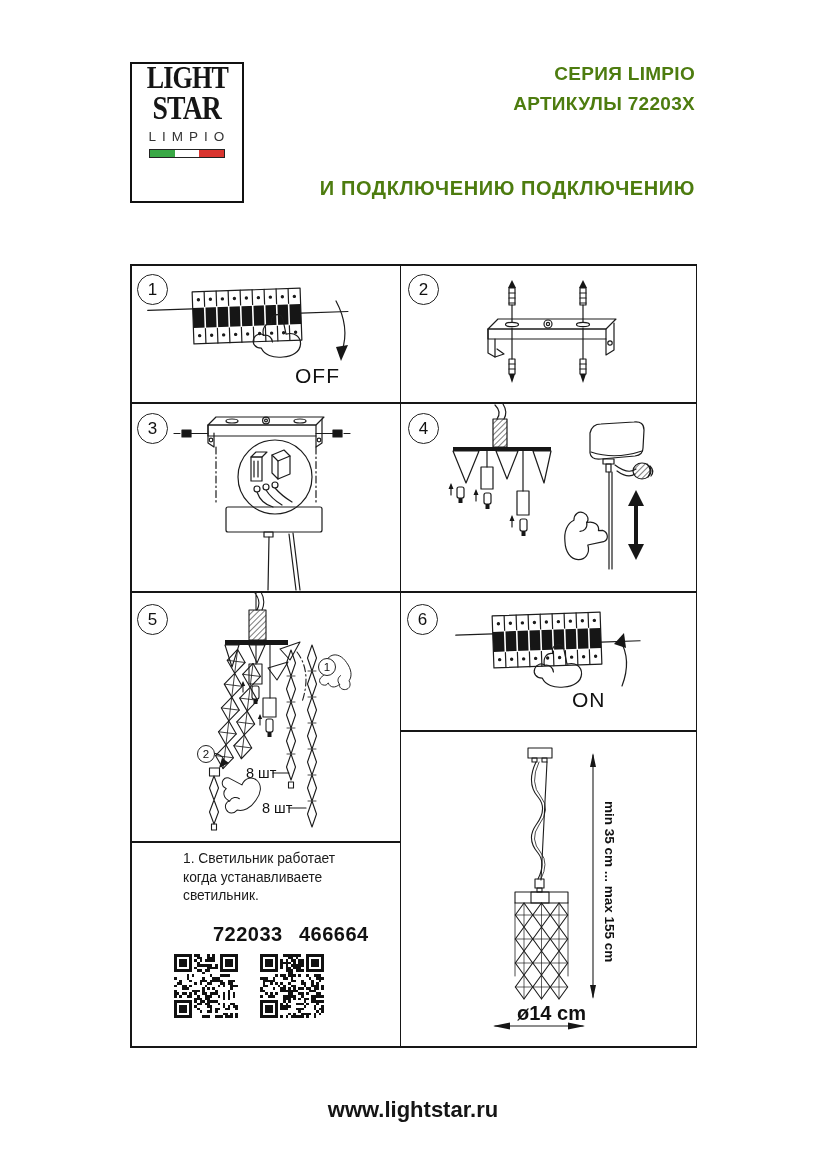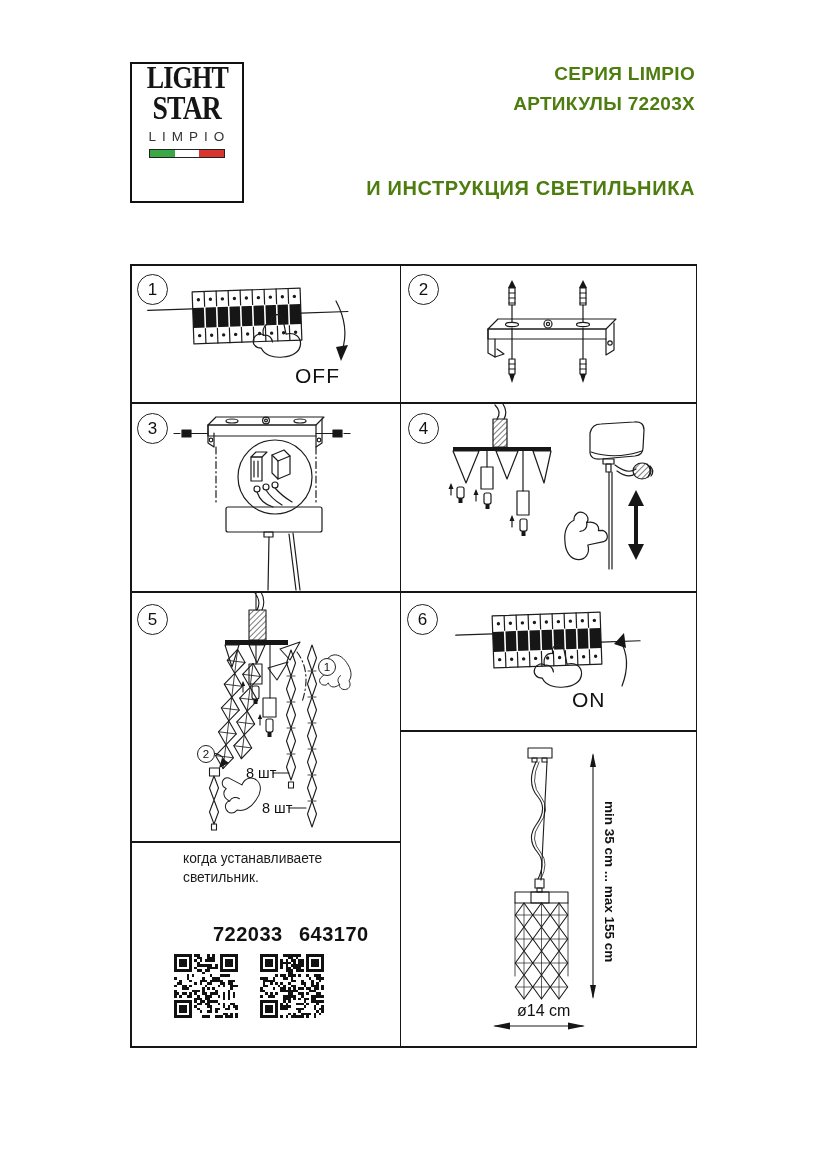--- a/index.html
+++ b/index.html
@@ -40,21 +40,21 @@
     <div class="logo-group">LIMPIO</div>
     <div class="flag">
       <span style="background: rgb(57, 168, 69);"></span>
       <span style="background: rgb(255, 255, 255);"></span>
       <span style="background: rgb(217, 53, 47);"></span>
     </div>
   </div>
 
   <div class="hdr" style="top:63px;font-size:19px;letter-spacing:.3px">СЕРИЯ LIMPIO</div>
   <div class="hdr" style="top:93px;font-size:19px;letter-spacing:.3px">АРТИКУЛЫ 72203X</div>
-  <div class="hdr" style="top:177px;font-size:20px;letter-spacing:.6px">И ИНСТРУКЦИЯ СВЕТИЛЬНИКА</div>
+  <div class="hdr" style="top:177px;font-size:20px;letter-spacing:.6px">И ПОДКЛЮЧЕНИЮ ПОДКЛЮЧЕНИЮ</div>
 
   <div class="ln" style="left:130px;top:264px;width:567px;height:1.7px"></div>
   <div class="ln" style="left:130px;top:402px;width:567px;height:1.7px"></div>
   <div class="ln" style="left:130px;top:591px;width:567px;height:1.7px"></div>
   <div class="ln" style="left:400px;top:730px;width:297px;height:1.7px"></div>
   <div class="ln" style="left:130px;top:841px;width:271px;height:1.7px"></div>
   <div class="ln" style="left:130px;top:1046px;width:567px;height:1.7px"></div>
   <div class="ln" style="left:130px;top:264px;width:1.7px;height:784px"></div>
   <div class="ln" style="left:399.5px;top:264px;width:1.7px;height:784px"></div>
   <div class="ln" style="left:695.5px;top:264px;width:1.7px;height:784px"></div>
@@ -332,29 +332,30 @@
         <line x1="193" y1="24" x2="193" y2="266"></line>
         <polygon points="193,22 190,36 196,36" fill="#161616" stroke="none"></polygon>
         <polygon points="193,268 190,254 196,254" fill="#161616" stroke="none"></polygon>
 
         <line x1="95" y1="295" x2="183" y2="295"></line>
         <polygon points="93,295 110,291.5 110,298.5" fill="#161616" stroke="none"></polygon>
         <polygon points="185,295 168,291.5 168,298.5" fill="#161616" stroke="none"></polygon>
       </g>
     </svg>
     <div class="lbl rot90" style="left:217px;top:70px;font-size:13.5px;font-weight:bold">min 35 cm ... max 155 cm</div>
-    <div class="lbl" style="left:117px;top:271px;font-size:16px;font-weight:normal">ø14 cm</div>
+    <div class="lbl" style="left:117px;top:271px;font-size:20px;font-weight:bold">ø14 cm</div>
   </div>
 
   <div class="panel" style="left:130px;top:842px;width:270px;height:204px">
     <div class="notes-text" style="left:53px;top:8px">
+      <div>1. Светильник работает</div>
       <div>когда устанавливаете светильник.</div>
     </div>
     <div class="art" style="left:44px;top:81px">722033</div>
-    <div class="art" style="left:130px;top:81px">643170</div>
+    <div class="art" style="left:130px;top:81px">466664</div>
     <div class="qr" style="left:44px;top:112px">
         <svg viewBox="0 0 25 25" width="100%" height="100%" style="shape-rendering:crispEdges" fill="#111">
           <rect x="0" y="0" width="1" height="1"></rect>
           <rect x="1" y="0" width="1" height="1"></rect>
           <rect x="2" y="0" width="1" height="1"></rect>
           <rect x="3" y="0" width="1" height="1"></rect>
           <rect x="4" y="0" width="1" height="1"></rect>
           <rect x="5" y="0" width="1" height="1"></rect>
           <rect x="6" y="0" width="1" height="1"></rect>
           <rect x="0" y="1" width="1" height="1"></rect>
@@ -928,14 +929,15 @@
           <rect x="13" y="24" width="1" height="1"></rect>
           <rect x="14" y="24" width="1" height="1"></rect>
           <rect x="15" y="24" width="1" height="1"></rect>
           <rect x="16" y="24" width="1" height="1"></rect>
           <rect x="18" y="24" width="1" height="1"></rect>
           <rect x="21" y="24" width="1" height="1"></rect>
         </svg>
       </div>
   </div>
 
+  <div class="footer">www.lightstar.ru</div>
 
 </div>
 
 </body></html>

